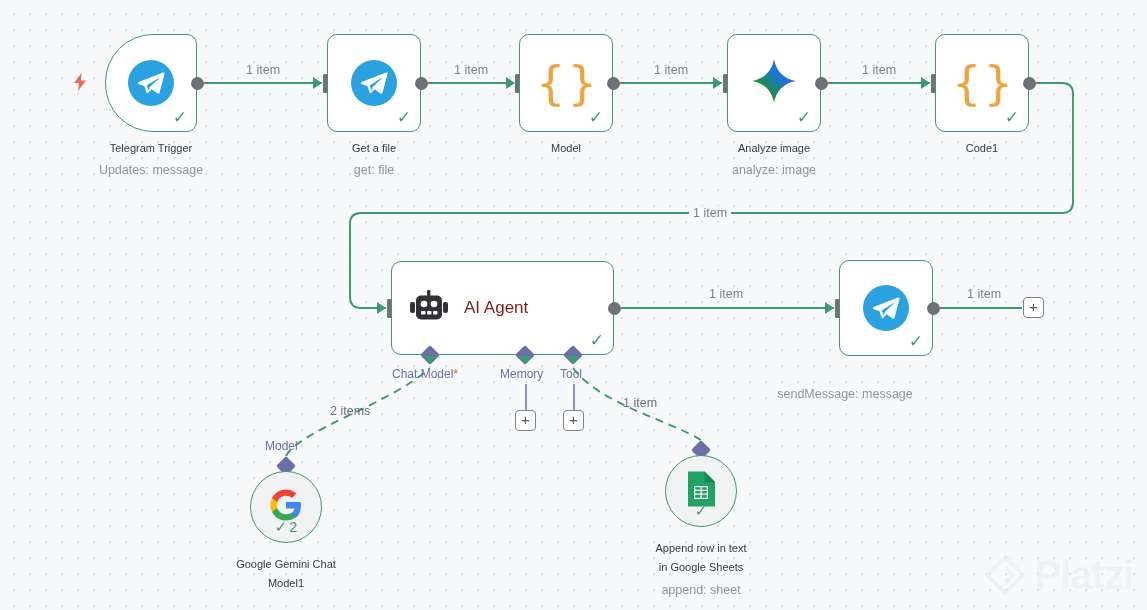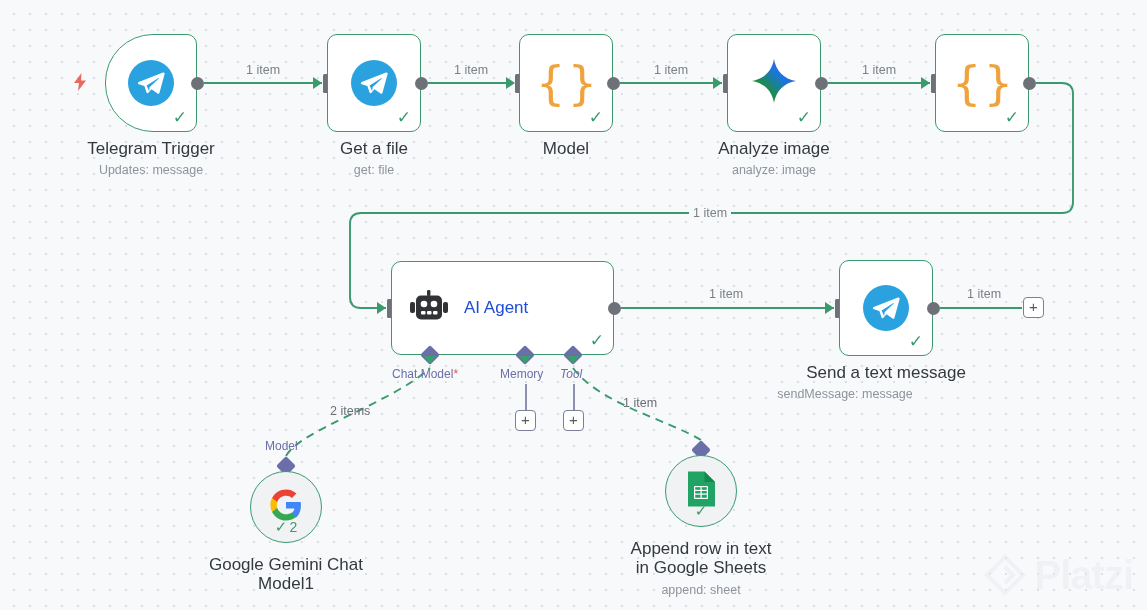--- a/index.html
+++ b/index.html
@@ -36,21 +36,21 @@
   .node .tick{
     position:absolute;right:9px;bottom:5px;
     color:#3a9a6e;font-size:17px;line-height:1;font-weight:400;
   }
   .agent-tick{right:12px;bottom:6px;}
 
   .nlabel{
     position:absolute;
     text-align:center;
     color:#34393f;
-    font-size:17px;
+    font-size:11px;
     line-height:19px;
     font-weight:400;
     white-space:nowrap;
   }
   .nsub{
     position:absolute;
     text-align:center;
     color:#8e949c;
     font-size:12.5px;
     line-height:16px;
@@ -109,21 +109,21 @@
   .rtick .cnt{color:#3a9a6e;font-size:14px;}
 
   
   .tg{width:46px;height:46px;border-radius:50%;background:#2aa2e0;position:relative;}
   .tg svg{position:absolute;left:9px;top:11px;}
   .brace{
     color:#f0a33c;font-size:46px;line-height:46px;
     font-family:"DejaVu Sans", sans-serif;font-weight:400;letter-spacing:-1px;
   }
   .agent-text{
-    color:#1d4ed8;font-size:17px;margin-left:16px;
+    color:#7f1d1d;font-size:17px;margin-left:16px;
   }
   .bolt{position:absolute;color:#e8695e;font-size:19px;line-height:1;}
 
   
   .wm{
     position:absolute;right:14px;bottom:14px;
     display:flex;align-items:center;gap:9px;opacity:.5;
   }
   .wm .wmtext{
     color:#e8eaee;font-size:40px;line-height:40px;font-weight:700;
@@ -233,20 +233,21 @@
   </div>
   <div class="nlabel" style="left:674px;top:139px;width:200px;text-align:center;">Analyze image</div>
   <div class="nsub" style="left:674px;top:162px;width:200px;">analyze: image</div>
   <div class="out-dot" style="left:815px;top:77px;"></div>
 
   <div class="in-port" style="left:931px;top:74px;"></div>
   <div class="node" style="left:935px;top:34px;width:94px;height:98px;">
     <span class="brace">{ }</span>
     <span class="tick">✓</span>
   </div>
+  <div class="nlabel" style="left:882px;top:139px;width:200px;">Code1</div>
   <div class="out-dot" style="left:1023px;top:77px;"></div>
 
   <div class="in-port" style="left:387px;top:299px;"></div>
   <div class="node wide" style="left:391px;top:261px;width:223px;height:94px;padding-left:18px;">
     <span>
       <svg width="38" height="33" viewBox="0 0 38 33">
         <rect x="17" y="0" width="3.4" height="6" rx="1.2" fill="#303235"></rect>
         <rect x="0" y="12" width="5" height="11" rx="2" fill="#303235"></rect>
         <rect x="33" y="12" width="5" height="11" rx="2" fill="#303235"></rect>
         <rect x="6" y="5.5" width="26" height="24" rx="5" fill="#303235"></rect>
@@ -268,33 +269,32 @@
     <span>Chat Model</span><span class="req">*</span>
   </div>
 
   <div class="diamond" style="left:518px;top:348px;"></div>
   <div class="dia-arrow" style="left:519px;top:356px;"></div>
   <div class="port-label" style="left:500px;top:367px;">Memory</div>
   <div class="stub" style="left:525px;top:384px;height:26px;"></div>
 
   <div class="diamond" style="left:566px;top:348px;"></div>
   <div class="dia-arrow" style="left:567px;top:356px;"></div>
-  <div class="port-label" style="left:560px;top:367px;font-style:italic;">Tool</div>
+  <div class="port-label" style="left:560px;top:367px;">Tool</div>
   <div class="stub" style="left:573px;top:384px;height:26px;"></div>
 
   <div class="in-port" style="left:835px;top:299px;"></div>
   <div class="node" style="left:839px;top:260px;width:94px;height:96px;">
     <div class="tg">
       <svg width="28" height="24" viewBox="0 0 28 24">
           <path d="M26 1.6 1.7 11.1c-1 .4-1 1.8.05 2.1l5.6 1.7 2.2 6.6c.25.8 1.3 1 1.85.35l3.2-3.6 5.9 4.35c.75.55 1.8.15 2-.8L27.6 3c.25-1.1-.75-2-1.6-1.4zM9.6 14.4l11.9-7.3c.3-.2.6.25.35.5l-9.3 8.6-.35 4.1z" fill="#fff"></path>
         </svg>
     </div>
     <span class="tick">✓</span>
   </div>
-  <div class="nlabel" style="left:786px;top:363px;width:200px;">Send a text message</div>
   <div class="nsub" style="left:745px;top:386px;width:200px;">sendMessage: message</div>
   <div class="out-dot" style="left:927px;top:302px;"></div>
 
   <div class="port-label" style="left:265px;top:439px;">Model</div>
   <div class="diamond" style="left:279px;top:459px;"></div>
   <div class="rnode" style="left:250px;top:471px;">
     <span>
       <svg width="34" height="34" viewBox="0 0 48 48">
         <path fill="#4285F4" d="M45.1 24.5c0-1.6-.15-3.2-.45-4.6H24v9h11.9c-.5 2.8-2.05 5.2-4.4 6.8v5.6h7.1c4.2-3.85 6.5-9.5 6.5-16.8z"></path>
         <path fill="#34A853" d="M24 46c5.95 0 10.9-1.95 14.6-5.3l-7.1-5.6c-2 1.35-4.55 2.1-7.5 2.1-5.75 0-10.6-3.85-12.35-9.05h-7.3v5.7C8.05 41.2 15.45 46 24 46z"></path>

